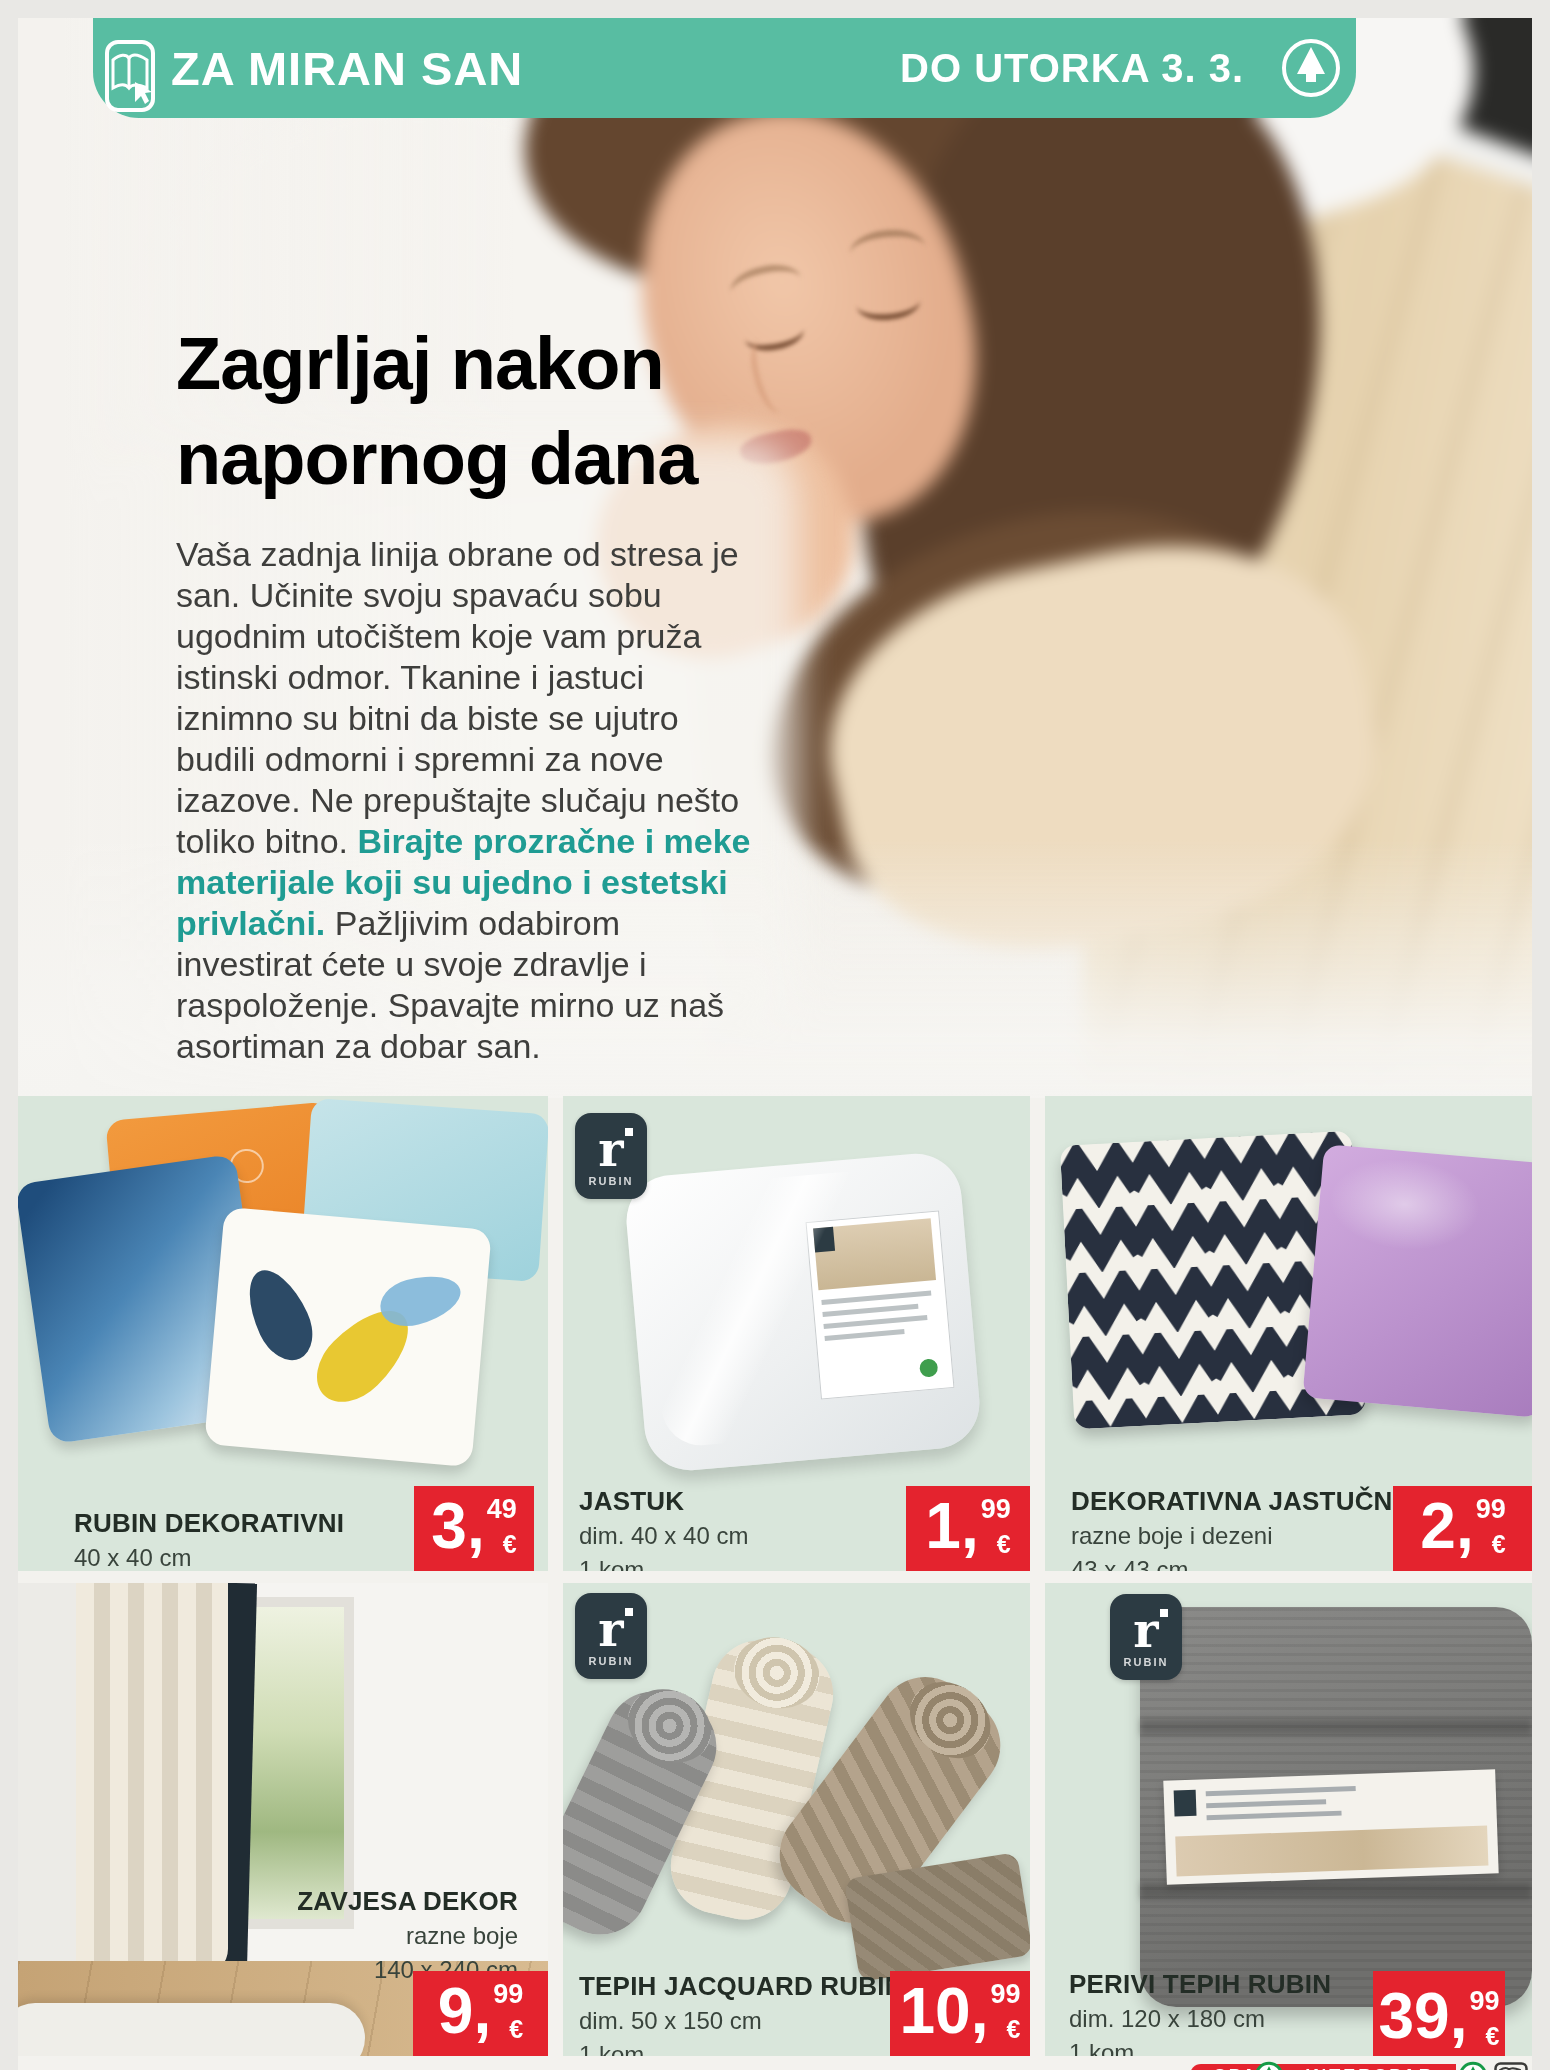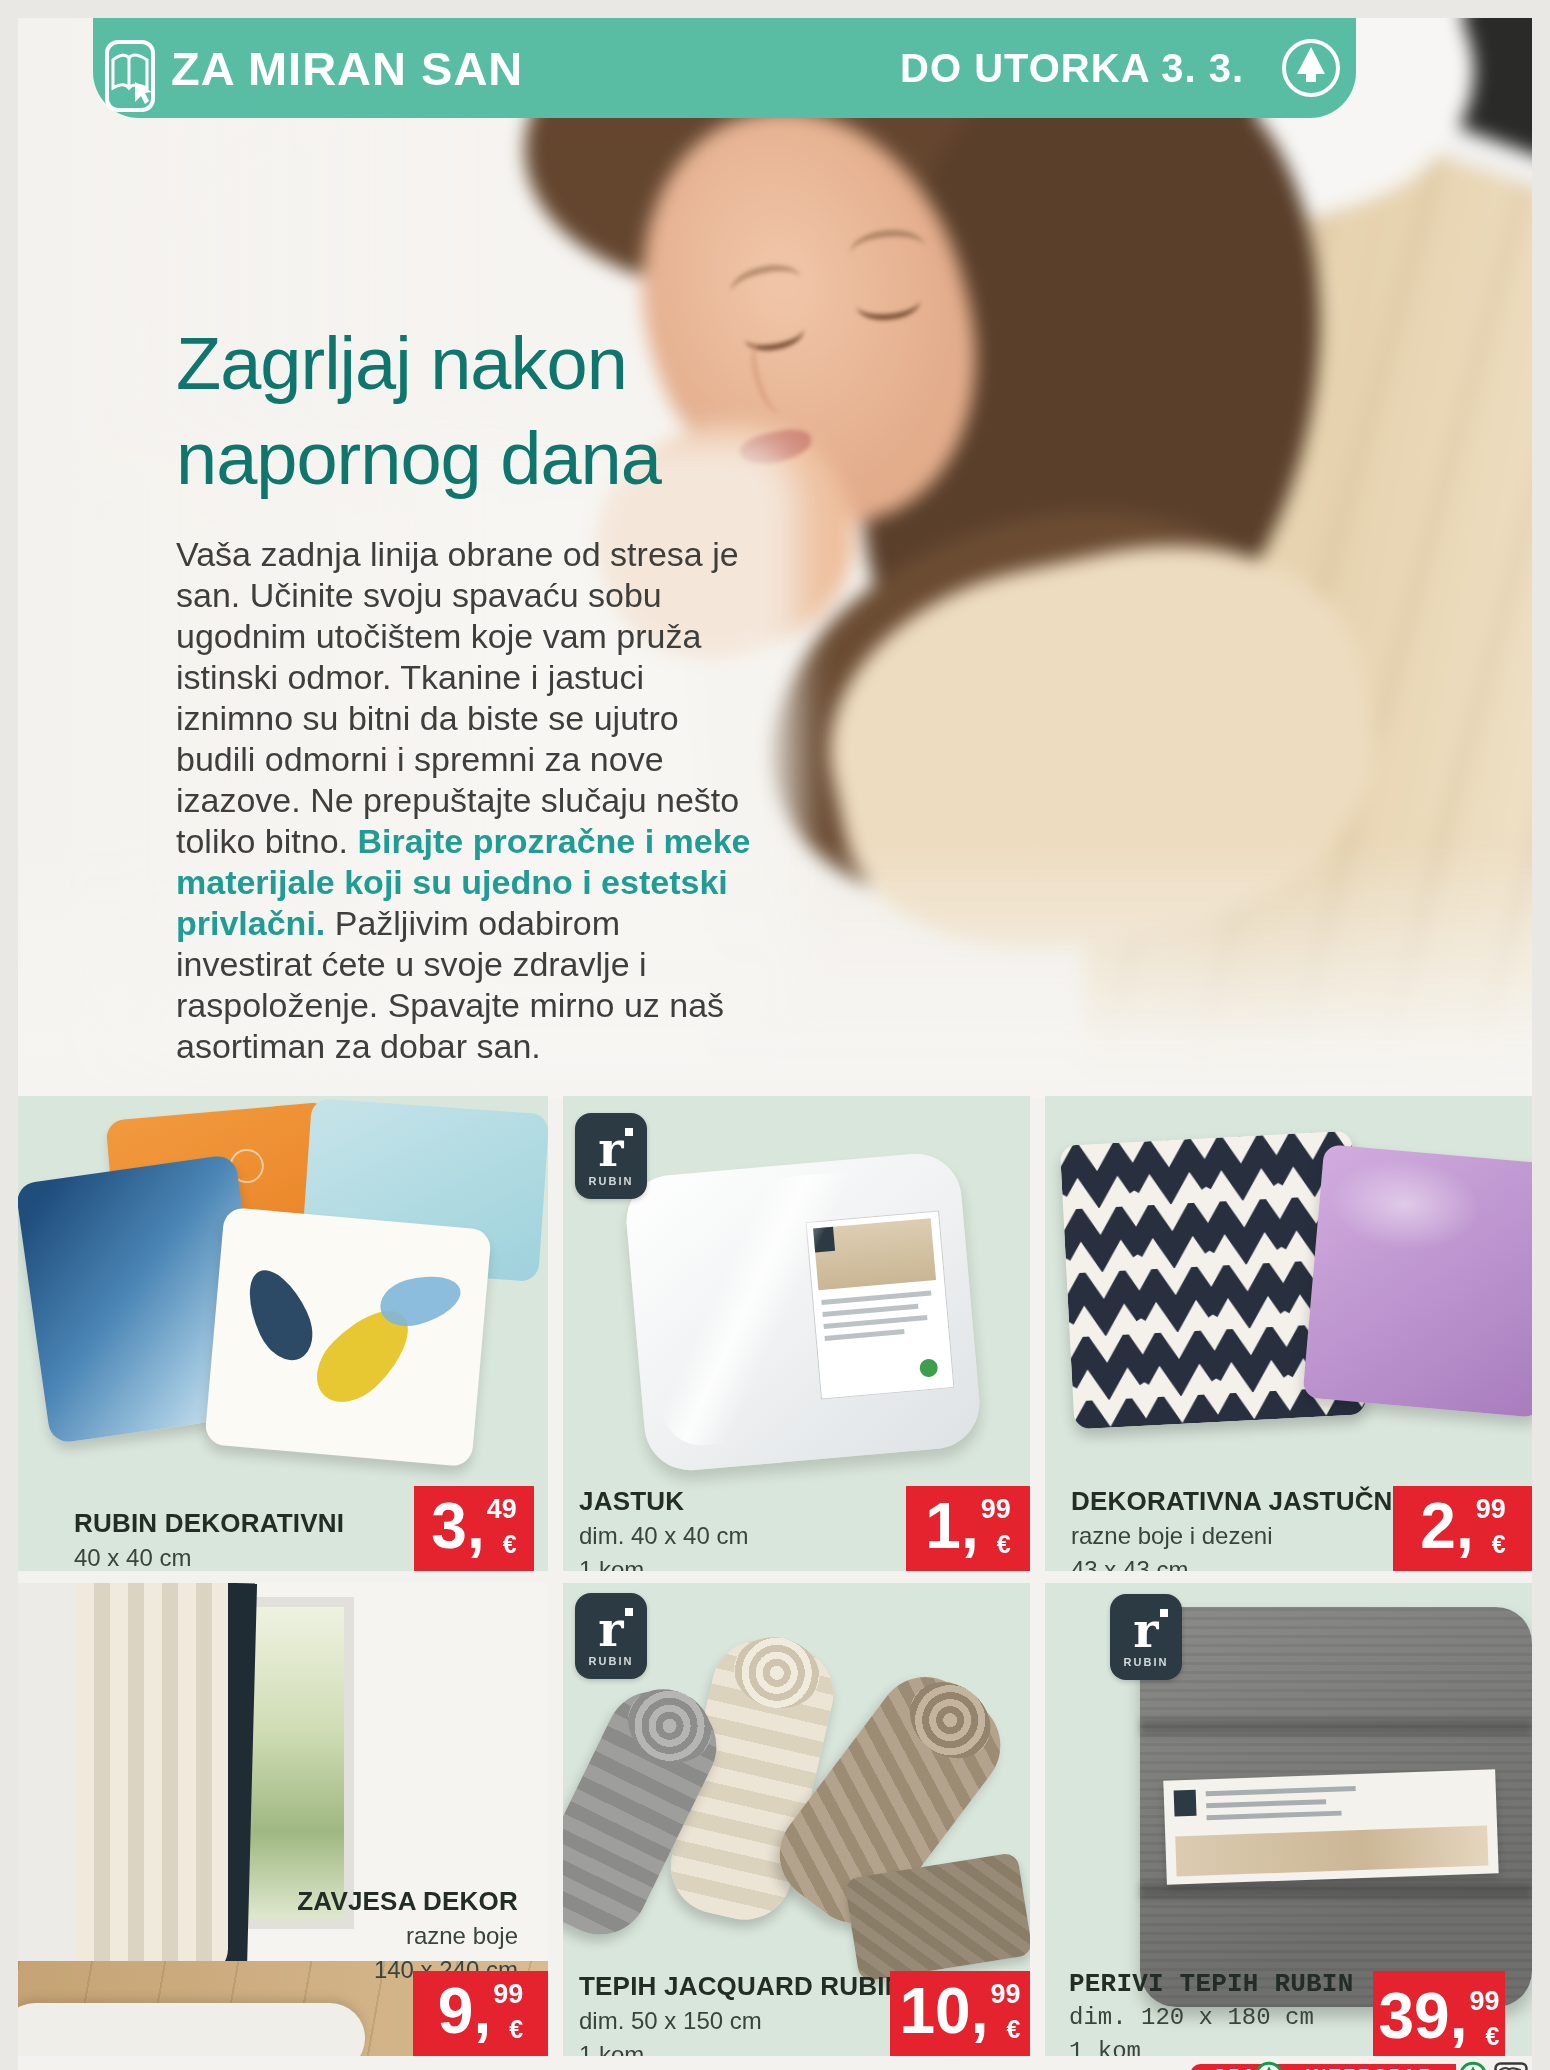--- a/index.html
+++ b/index.html
@@ -51,42 +51,42 @@
   .ft-eye2{left:838px;top:268px;width:64px;height:28px;border-bottom:6px solid #7d5339;border-radius:50%;transform:rotate(-5deg);}
   .ft-nose{left:736px;top:320px;width:26px;height:76px;border-left:6px solid #d79e7c;border-radius:50%;transform:rotate(-16deg);opacity:.7;}
   .ft-lips{left:722px;top:414px;width:72px;height:30px;background:#cf8878;border-radius:45% 45% 55% 55%;transform:rotate(-12deg);}
   .hero-fade-left{position:absolute;inset:0;background:linear-gradient(90deg,#f4f2ee 3%,rgba(244,242,238,0) 32%);}
   .hero-fade-bottom{position:absolute;inset:0;background:linear-gradient(180deg,rgba(246,245,242,0) 76%,rgba(246,245,242,.92) 95%,#f5f4f1);}
   .hero-text-bg{position:absolute;left:70px;top:420px;width:710px;height:590px;background:rgba(247,245,241,.72);
       border-radius:60px;filter:blur(18px);}
 
   
   .intro{position:absolute;left:158px;top:298px;width:600px;z-index:3;}
-  .intro-heading{color:#0f766e;font-size:74px;line-height:95px;font-weight:400;letter-spacing:-1px;}
+  .intro-heading{color:#000000;font-size:74px;line-height:95px;font-weight:700;letter-spacing:-1px;}
   .intro-body{margin-top:28px;width:585px;font-size:34px;line-height:41px;color:#3e3e3c;}
   .intro-body b{color:#1f9c93;font-weight:700;}
 
   
   .card{position:absolute;background:#d9e6db;overflow:hidden;z-index:2;}
   .c1{left:0;top:1078px;width:530px;height:475px;}
   .c2{left:545px;top:1078px;width:467px;height:475px;}
   .c3{left:1027px;top:1078px;width:523px;height:475px;}
   .c4{left:0;top:1565px;width:530px;height:473px;background:#f5f4f1;}
   .c5{left:545px;top:1565px;width:467px;height:473px;}
   .c6{left:1027px;top:1565px;width:523px;height:473px;}
 
   .plabel{position:absolute;z-index:3;}
   .pname{font-size:26px;font-weight:700;color:#232d26;letter-spacing:.2px;}
   .pdetail{font-size:24px;color:#39443c;line-height:30px;margin-top:4px;}
   .l1{left:56px;top:412px;}
   .l2{left:16px;top:390px;}
   .l3{left:26px;top:390px;}
   .l4{left:180px;top:303px;width:320px;text-align:right;}
   .l5{left:16px;top:388px;}
-  .l6{left:24px;top:386px;font-family:Liberation Mono, monospace;}
+  .l6{left:24px;top:386px;}
 
   .price-tag{position:absolute;background:#e4232e;color:#fff;display:flex;align-items:flex-start;
              justify-content:center;z-index:4;padding-top:4px;box-sizing:border-box;}
   .t1{left:396px;top:390px;width:120px;height:85px;}
   .t2{left:343px;top:390px;width:124px;height:85px;}
   .t3{left:348px;top:390px;width:140px;height:85px;}
   .t4{left:395px;top:388px;width:135px;height:85px;}
   .t5{left:327px;top:388px;width:140px;height:85px;}
   .t6{left:328px;top:388px;width:132px;height:85px;align-items:center;}
   .price-int{font-size:64px;font-weight:700;line-height:72px;}

